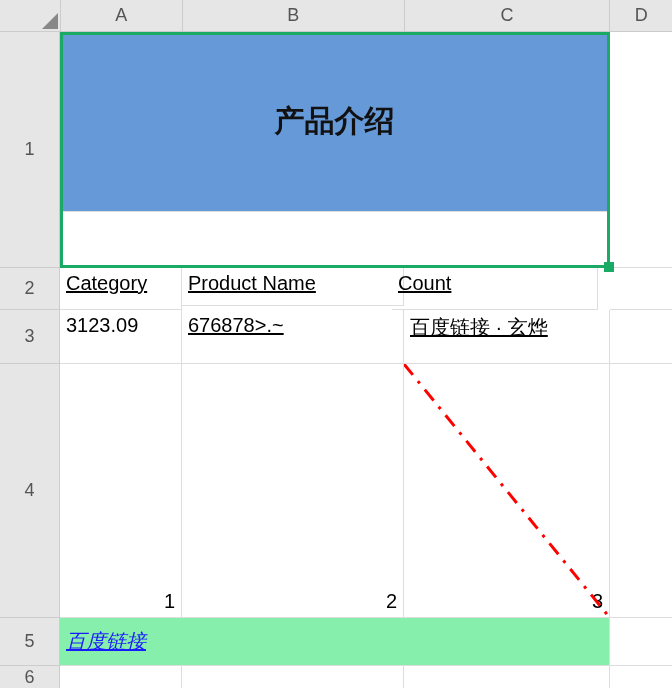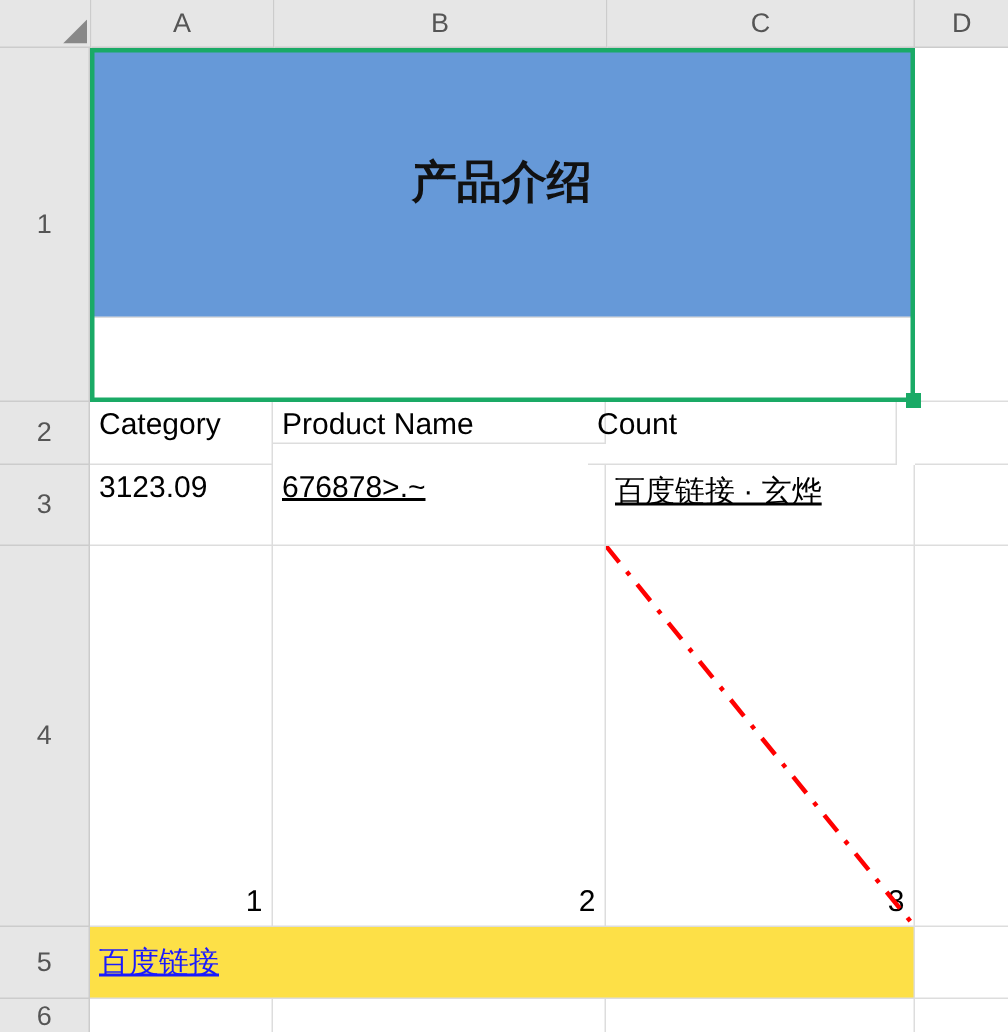--- a/index.html
+++ b/index.html
@@ -115,20 +115,21 @@
     z-index: 6;
     pointer-events: auto;
   }
 
   
   .header-cell {
     font-size: 20px;
     display: flex;
     align-items: flex-start;
     justify-content: flex-start;
+    text-decoration: underline;
   }
 
   
   .data-cell-right {
     display: flex;
     align-items: flex-start;
   }
   .data-cell-left {
     display: flex;
     align-items: flex-start;
@@ -139,21 +140,22 @@
   
   .num-cell {
     display: flex;
     align-items: flex-end;
     justify-content: flex-end;
     font-size: 20px;
   }
 
   
   .link-row {
-    background: #fde047;
+    background: #86efac;
+    font-style: italic;
   }
   .link-row a {
     color: #1a1aff;
     text-decoration: underline;
     font-size: 20px;
     cursor: pointer;
   }
   .link-row-content {
     display: flex;
     align-items: center;
@@ -221,21 +223,21 @@
     </div>
 
     <div class="cell" style="left:550px; top:0; width:62px; height:236px; border-right:none;"></div>
 
     <div class="selection-border" style="left:0; top:0; width:550px; height:236px;"></div>
     <div class="selection-handle" style="left:544px; top:230px;"></div>
 
     <div class="cell header-cell" style="left:0;   top:236px; width:122px; height:42px;">
         <span>Category</span>
       </div>
-    <div class="cell header-cell" style="left:122px; top:236px; width:222px; height:28px;">
+    <div class="cell header-cell" style="left:122px; top:236px; width:222px; height:38px;">
         <span>Product Name</span>
       </div>
     <div class="cell header-cell" style="left:332px; top:236px; width:206px; height:42px;">
         <span>Count</span>
       </div>
     <div class="cell" style="left:550px; top:236px; width:62px; height:42px; border-right:none;"></div>
 
     <div class="cell data-cell-right" style="left:0;   top:278px; width:122px; height:54px;">
         <span>3123.09</span>
       </div>

